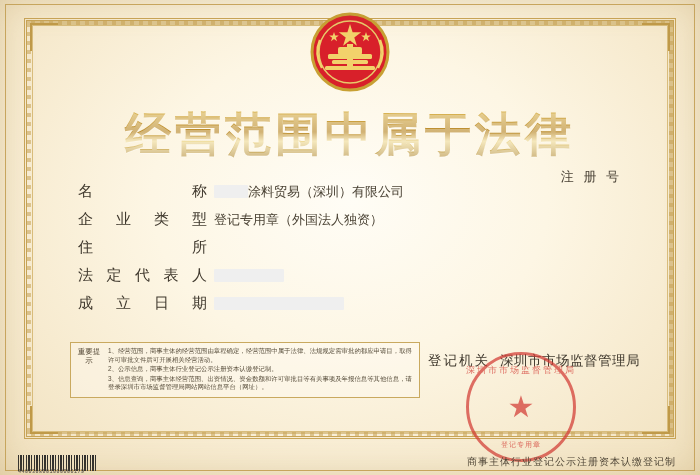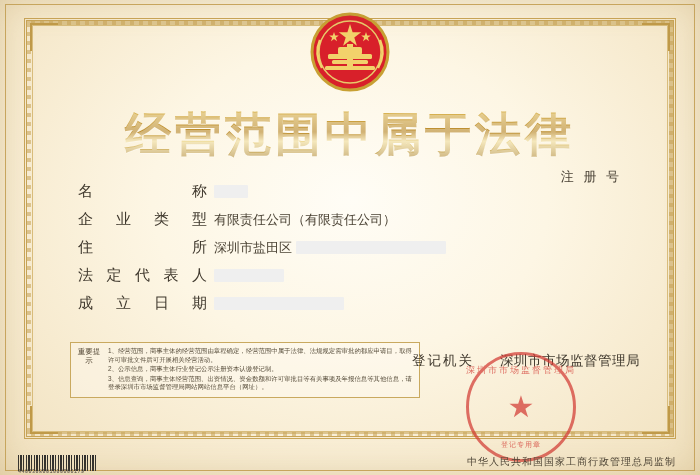--- a/index.html
+++ b/index.html
@@ -180,21 +180,21 @@
   }
   .notice-body p { margin: 0 0 1px 0; }
 
   
   .authority {
     position: absolute;
     right: 60px;
     top: 352px;
     display: flex;
     align-items: baseline;
-    gap: 26px;
+    gap: 10px;
     font-size: 13.5px;
     color: #3f382d;
     letter-spacing: 2px;
   }
   .authority .auth-name {
     letter-spacing: 0.5px;
     font-size: 13.5px;
   }
   .date {
     position: absolute;
@@ -313,41 +313,38 @@
   </div>
 
   <div class="fields">
 
     <div class="field-row">
       <div class="field-label">
         <span>名</span>
         <span>称</span>
       </div>
       <div class="field-value">
-        <span class="redact" style="width:34px"></span>
+        <span class="redact" style="width:34px"></span><span>涂料贸易（深圳）有限公司</span>
       </div>
     </div>
 
     <div class="field-row">
       <div class="field-label">
         <span>企</span>
         <span>业</span>
         <span>类</span>
         <span>型</span>
       </div>
-      <div class="field-value">有限责任公司（有限责任公司）</div>
+      <div class="field-value">登记专用章（外国法人独资）</div>
     </div>
 
     <div class="field-row">
       <div class="field-label">
         <span>住</span>
         <span>所</span>
-      </div>
-      <div class="field-value">
-        <span>深圳市盐田区</span><span class="redact" style="width:150px;margin-left:4px"></span>
       </div>
     </div>
 
     <div class="field-row">
       <div class="field-label">
         <span>法</span>
         <span>定</span>
         <span>代</span>
         <span>表</span>
         <span>人</span>
@@ -386,18 +383,18 @@
   </div>
 
   <div class="seal">
     <div class="ring"></div>
     <div class="arc-top">深圳市市场监督管理局</div>
     <div class="star">★</div>
     <div class="arc-bottom">登记专用章</div>
   </div>
 
 
-  <div class="footer">中华人民共和国国家工商行政管理总局监制</div>
+  <div class="footer">商事主体行业登记公示注册资本认缴登记制</div>
   <div class="barcode"></div>
   <div class="barcode-num">4400308001000000179</div>
 
   <div class="edge-shadow"></div>
 </div>
 
 </body></html>

